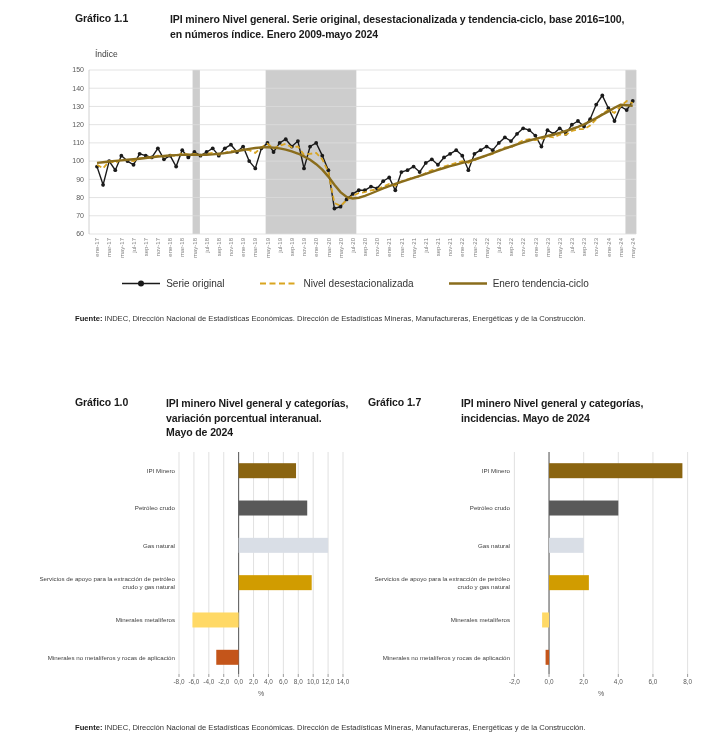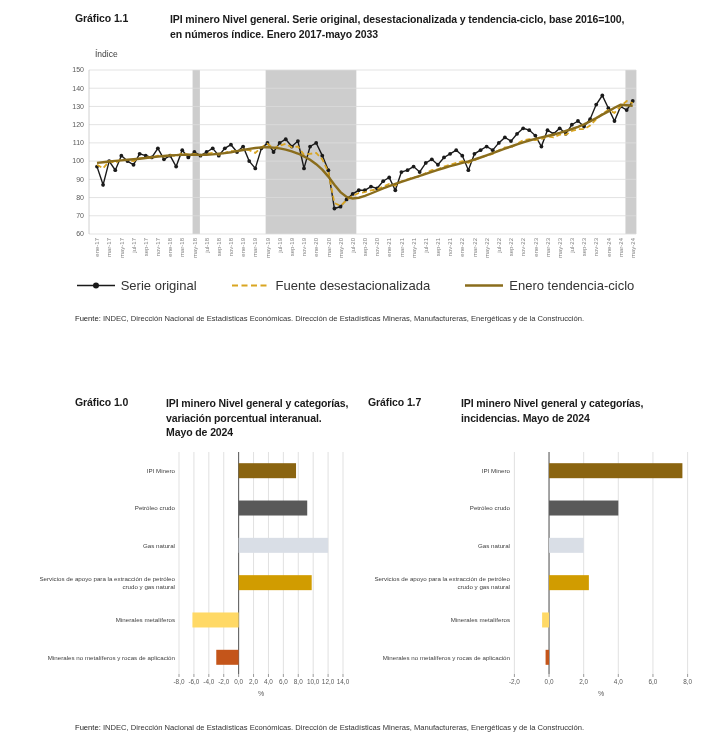--- a/index.html
+++ b/index.html
@@ -3,34 +3,34 @@
 <meta charset="utf-8">
 <style>
   html,body{margin:0;padding:0;background:#ffffff;}
   body{font-family:"Liberation Sans", sans-serif; color:#1a1a1a;}
   .page{position:relative;width:715px;height:747px;background:#fff;overflow:hidden;}
   .abs{position:absolute;}
   .glabel{font-weight:bold;font-size:10.5px;letter-spacing:-0.1px;}
   .gtitle{font-weight:bold;font-size:10.5px;line-height:1.4;letter-spacing:-0.1px;white-space:pre-line;}
   .axis-title{font-size:8.5px;color:#404040;}
   .fuente{font-size:7.6px;color:#333;}
-  .fuente b{font-weight:normal;color:#1a1a1a;}
+  .fuente b{font-weight:bold;color:#1a1a1a;}
   .legend-row{display:flex;justify-content:center;align-items:center;gap:34px;}
   .legend-row2{display:flex;justify-content:center;align-items:center;gap:6px;margin-top:4px;}
-  .legend-item{display:flex;align-items:center;gap:5px;font-size:13px;color:#333;}
+  .legend-item{display:flex;align-items:center;gap:5px;font-size:10px;color:#333;}
   .swatch{width:10px;height:10px;background:#CCCCCC;display:inline-block;}
   svg text{font-family:"Liberation Sans", sans-serif;}
 </style>
 </head>
 <body>
 
 <div class="page">
 
   <div class="abs glabel" style="left:75px;top:12px;">Gráfico 1.1</div>
-  <div class="abs gtitle" style="left:170px;top:12px;width:455px;">IPI minero Nivel general. Serie original, desestacionalizada y tendencia-ciclo, base 2016=100, en números índice. Enero 2017-mayo 2033</div>
+  <div class="abs gtitle" style="left:170px;top:12px;width:455px;">IPI minero Nivel general. Serie original, desestacionalizada y tendencia-ciclo, base 2016=100, en números índice. Enero 2009-mayo 2024</div>
   <div class="abs axis-title" style="left:75px;top:49px;padding-left:20px;">Índice</div>
 
   <svg id="linechart" class="abs" style="left:55px;top:62px;" width="600" height="212">
       <rect x="137.58159999999998" y="8" width="7.305599999999996" height="164" fill="#CDCDCD"></rect>
       <rect x="210.6376" y="8" width="90.71120000000002" height="164" fill="#CDCDCD"></rect>
       <rect x="570.4384" y="8" width="10.958399999999983" height="164" fill="#CDCDCD"></rect>
       <line x1="34" y1="172" x2="581" y2="172" stroke="#DCDCDC" stroke-width="0.8"></line>
       <text x="29" y="174.3" text-anchor="end" font-size="7" fill="#595959">60</text>
       <line x1="34" y1="153.77777777777777" x2="581" y2="153.77777777777777" stroke="#DCDCDC" stroke-width="0.8"></line>
       <text x="29" y="156.07777777777778" text-anchor="end" font-size="7" fill="#595959">70</text>
@@ -196,21 +196,21 @@
         <svg width="40" height="9">
             <line id="leg-l1" x1="1" y1="4.5" x2="39" y2="4.5" stroke="#1a1a1a" stroke-width="1.6"></line>
             <circle id="leg-c1" cx="20" cy="4.5" r="3" fill="#1a1a1a"></circle>
           </svg>
         <span>Serie original</span>
       </span>
       <span class="legend-item">
         <svg width="40" height="9">
             <line id="leg-l2" x1="1" y1="4.5" x2="39" y2="4.5" stroke="#D9A521" stroke-width="2.2" stroke-dasharray="6,3.5"></line>
           </svg>
-        <span>Fuente desestacionalizada</span>
+        <span>Nivel desestacionalizada</span>
       </span>
       <span class="legend-item">
         <svg width="40" height="9">
             <line id="leg-l3" x1="1" y1="4.5" x2="39" y2="4.5" stroke="#8A6D1C" stroke-width="2.6"></line>
           </svg>
         <span>Enero tendencia-ciclo</span>
       </span>
     </div>
   </div>
 

